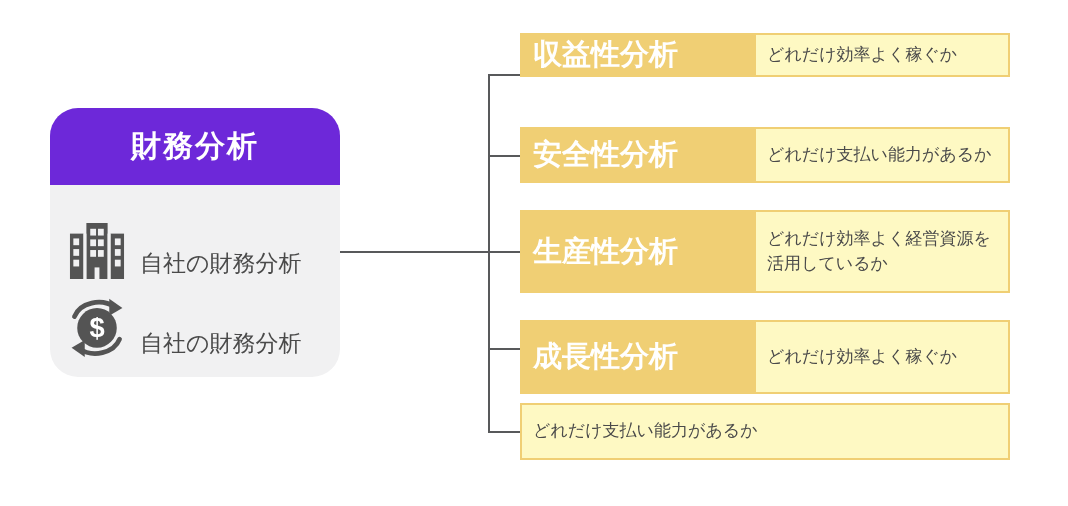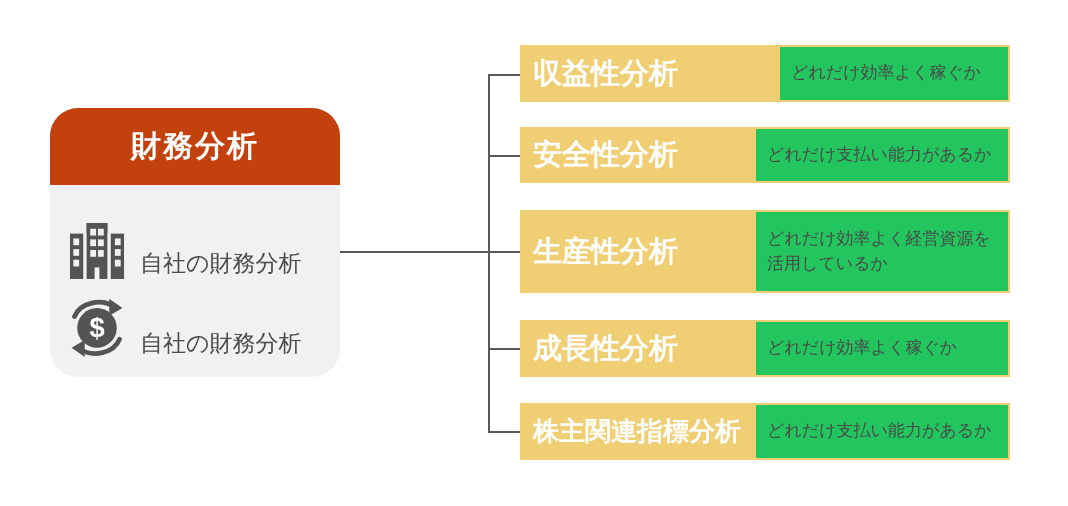--- a/index.html
+++ b/index.html
@@ -18,21 +18,21 @@
   .root-panel {
     position: absolute;
     left: 50px; top: 108px;
     width: 290px; height: 269px;
     border-radius: 28px;
     background: #f1f1f2;
     z-index: 2;
   }
   .root-header {
     height: 77px;
-    background: #c2410c;
+    background: #6d28d9;
     border-radius: 28px 28px 0 0;
     display: flex; align-items: center; justify-content: center;
   }
   .root-title {
     color: #ffffff;
     font-size: 30px;
     font-weight: bold;
     letter-spacing: 2px;
   }
   .root-body {
@@ -66,41 +66,41 @@
 
   
   .branch-row {
     position: absolute;
     left: 520px;
     width: 490px;
     background: #f0cf74;
     display: flex;
     z-index: 2;
   }
-  .branch-r1 { top: 45px;  height: 57px; gap: 24px; }
+  .branch-r1 { top: 33px;  height: 44px; }
   .branch-r2 { top: 127px; height: 56px; }
   .branch-r3 { top: 210px; height: 83px; }
-  .branch-r4 { top: 320px; height: 57px; }
+  .branch-r4 { top: 320px; height: 74px; }
   .branch-r5 { top: 403px; height: 57px; }
 
   .branch-label {
     width: 234px; flex: none;
     display: flex; align-items: center;
     padding-left: 13px;
     color: #ffffff;
     font-size: 29px;
     font-weight: bold;
     white-space: nowrap;
     overflow: hidden;
   }
   .branch-r5 .branch-label { font-size: 26px; }
 
   .branch-desc {
     flex: 1;
-    background: #22c55e;
+    background: #fef9c3;
     border: 2px solid #f0cf74;
     display: flex; align-items: center;
     padding: 2px 8px 2px 11px;
     color: #4a4a4a;
     font-size: 17px;
     line-height: 1.45;
   }
 </style>
 </head>
 <body>
@@ -181,17 +181,16 @@
     <div class="branch-label">安全性分析</div>
     <div class="branch-desc">どれだけ支払い能力があるか</div>
   </div>
 
   <div class="branch-row branch-r4">
     <div class="branch-label">成長性分析</div>
     <div class="branch-desc">どれだけ効率よく稼ぐか</div>
   </div>
 
   <div class="branch-row branch-r5">
-    <div class="branch-label">株主関連指標分析</div>
     <div class="branch-desc">どれだけ支払い能力があるか</div>
   </div>
 
 </div>
 
 </body></html>

